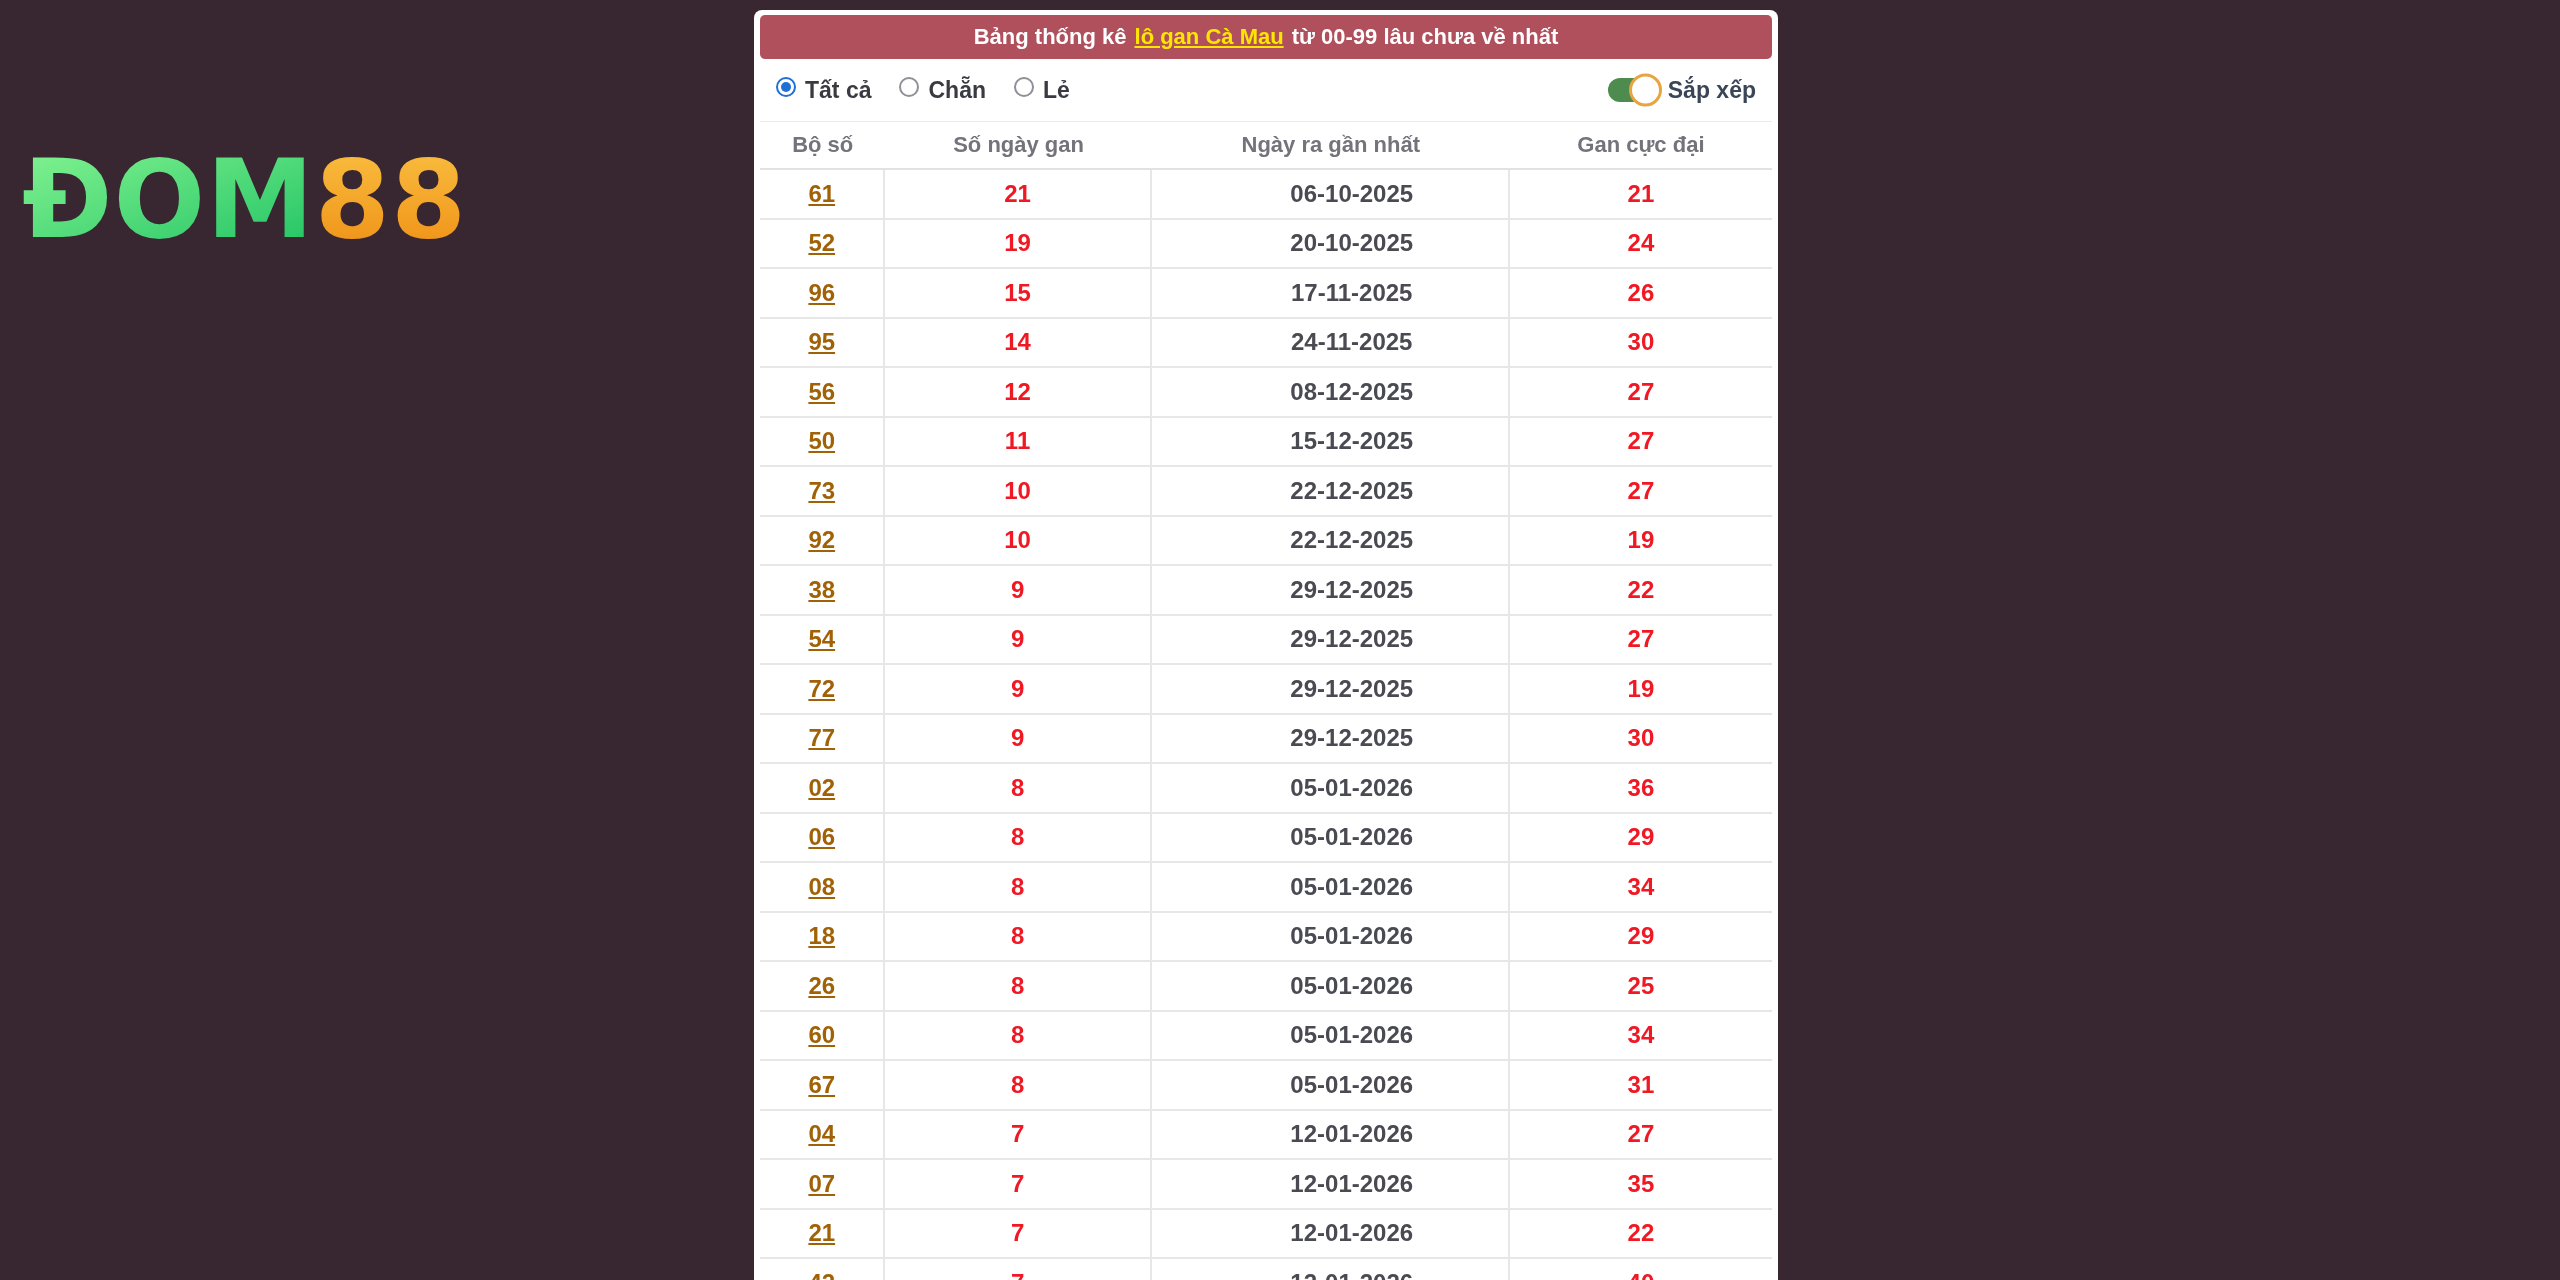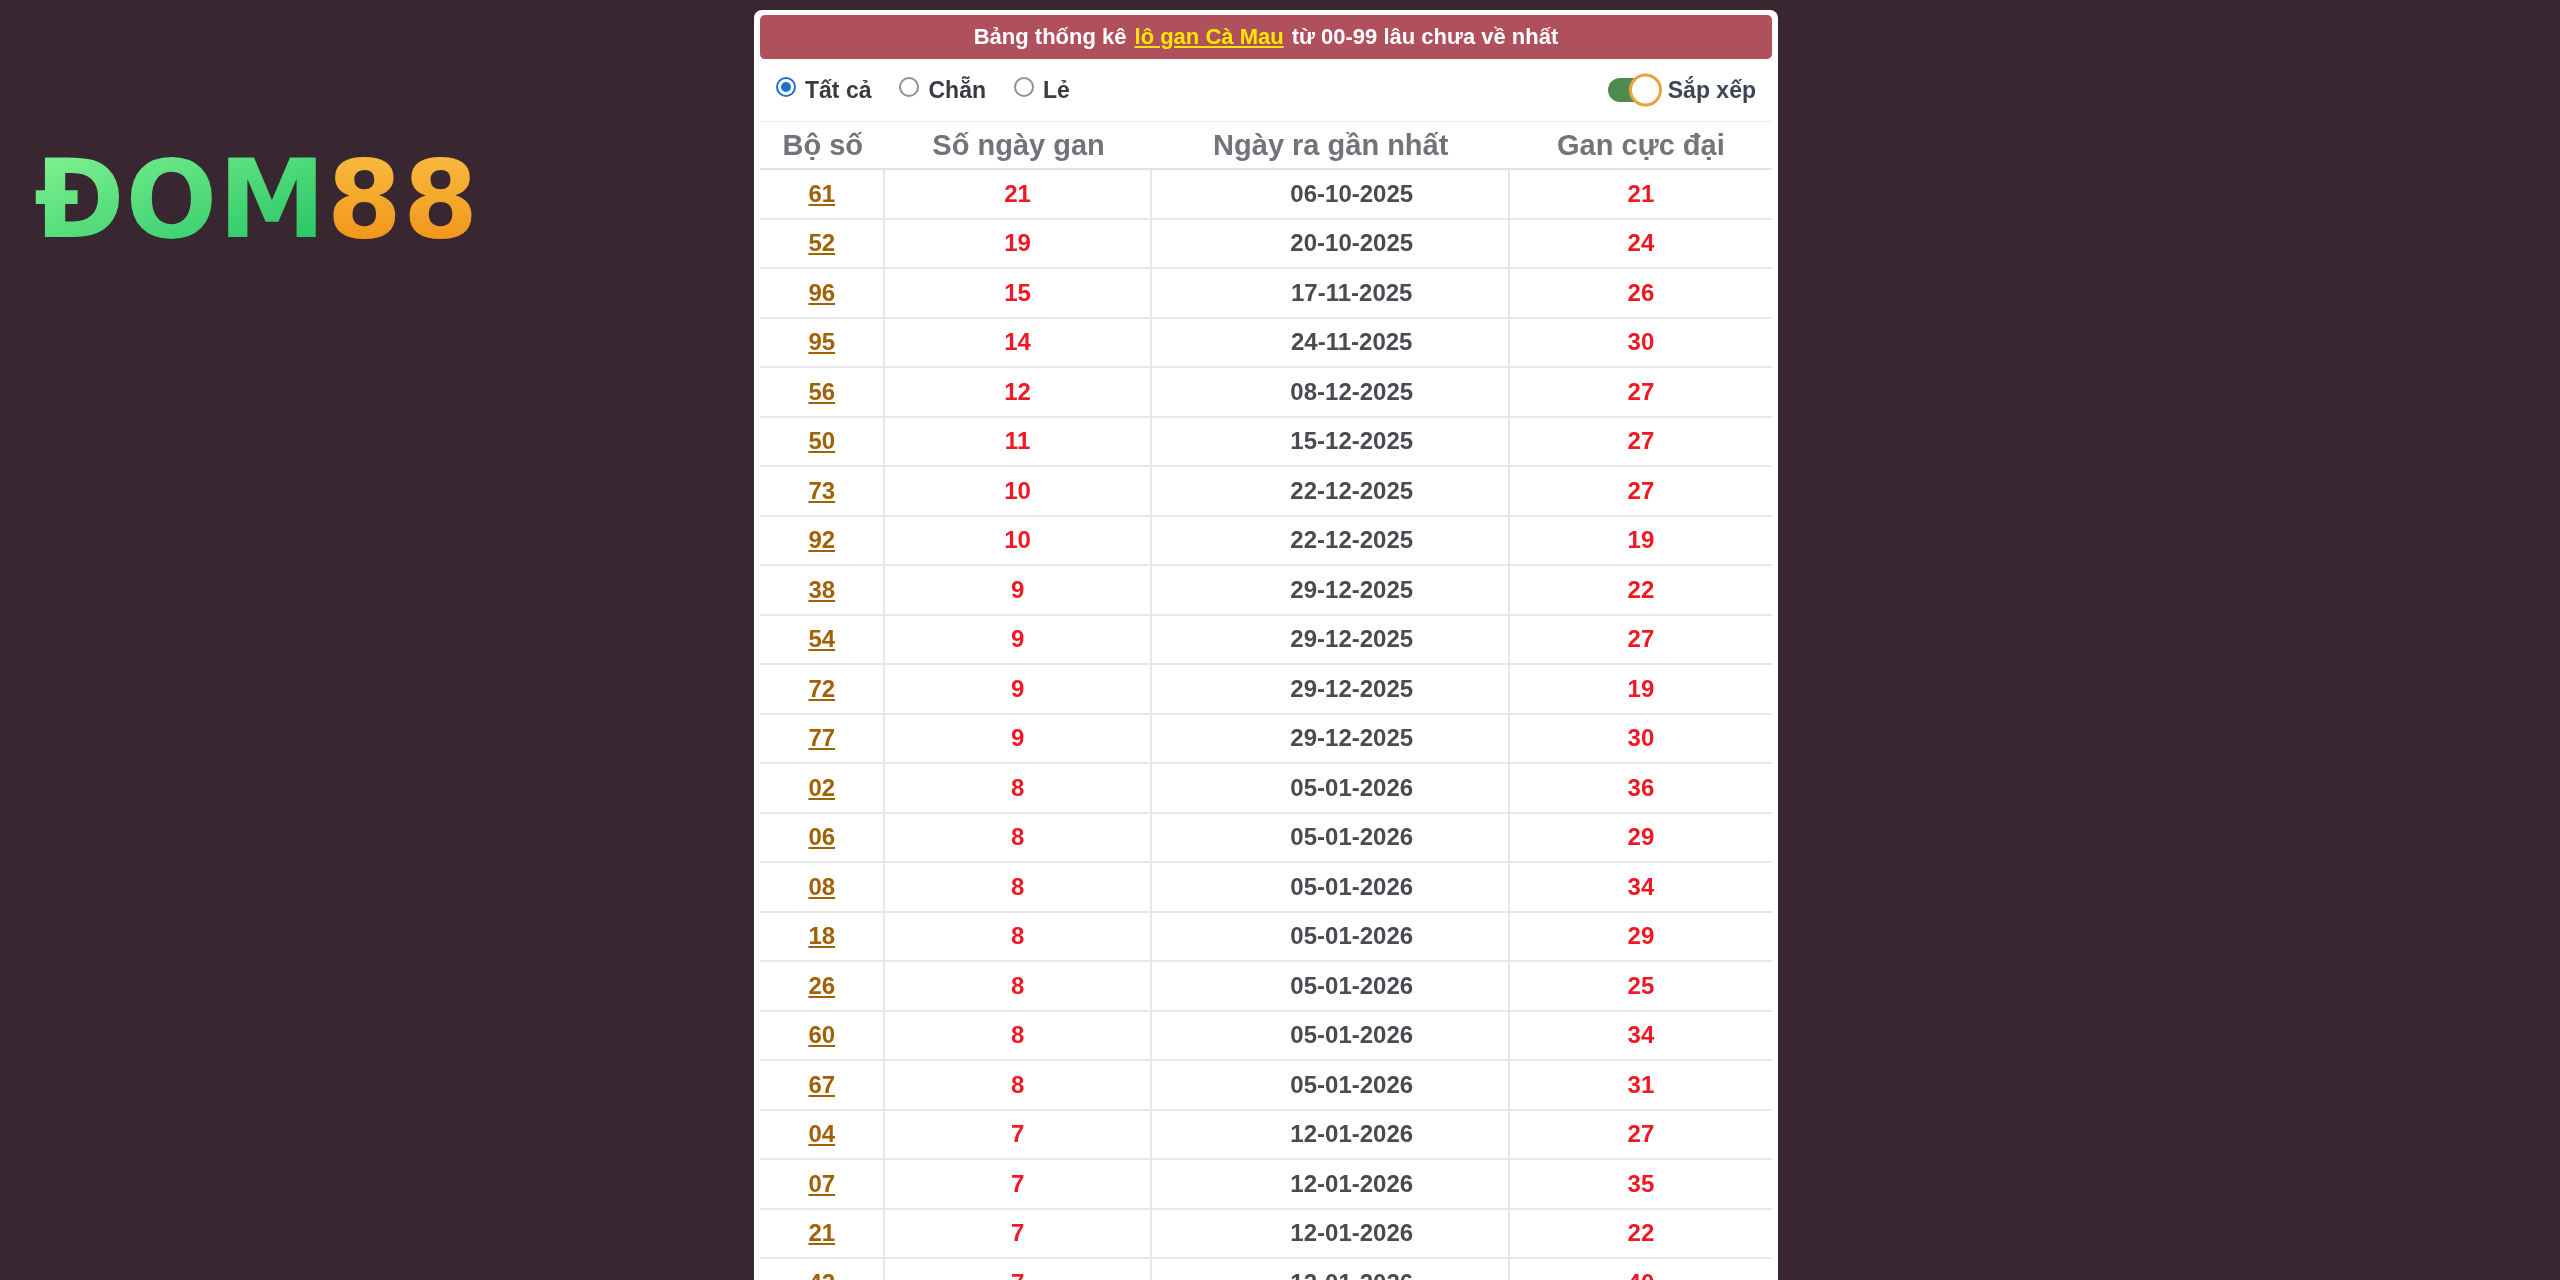--- a/index.html
+++ b/index.html
@@ -2,21 +2,21 @@
 <html><head>
 <meta charset="utf-8">
 <style>
   html,body{margin:0;padding:0;background:#382631;}
   .stage{
     position:relative;width:2560px;height:1280px;overflow:hidden;
     background:#382631;font-family:"Liberation Sans",sans-serif;
   }
   
   .logo{
-    position:absolute;left:34px;top:146px;
+    position:absolute;left:22px;top:146px;
     font-family:"DejaVu Sans",sans-serif;font-weight:800;
     font-size:108px;line-height:1;letter-spacing:1px;white-space:nowrap;
   }
   .logo-green{
     background:linear-gradient(160deg,#7df08e 10%,#27c667 90%);
     -webkit-background-clip:text;background-clip:text;color:transparent;
   }
   .logo-orange{
     background:linear-gradient(180deg,#f9bc3e 10%,#ef9318 90%);
     -webkit-background-clip:text;background-clip:text;color:transparent;
@@ -55,21 +55,21 @@
   .toggle-knob{
     position:absolute;right:-8px;top:50%;transform:translateY(-50%);
     width:33px;height:33px;border-radius:50%;background:#fff;
     border:3px solid #e8a53f;box-sizing:border-box;
   }
   .sort-label{font-size:23px;font-weight:bold;color:#3a4556;margin-left:4px;}
   
   .thead{
     display:flex;height:46px;align-items:center;
     border-bottom:2px solid #e2e2e2;
-    color:#73737b;font-weight:bold;font-size:29px;
+    color:#73737b;font-weight:bold;font-size:22px;
   }
   .tbody{}
   .trow{
     display:flex;height:47.5px;align-items:stretch;
     border-bottom:2px solid #e7e7e7;font-size:24px;background:#fff;
   }
   .cell{display:flex;align-items:center;justify-content:center;box-sizing:border-box;text-align:center;}
   .c1{width:12.4%;}
   .c2{width:26.3%;}
   .c3{width:35.4%;}

